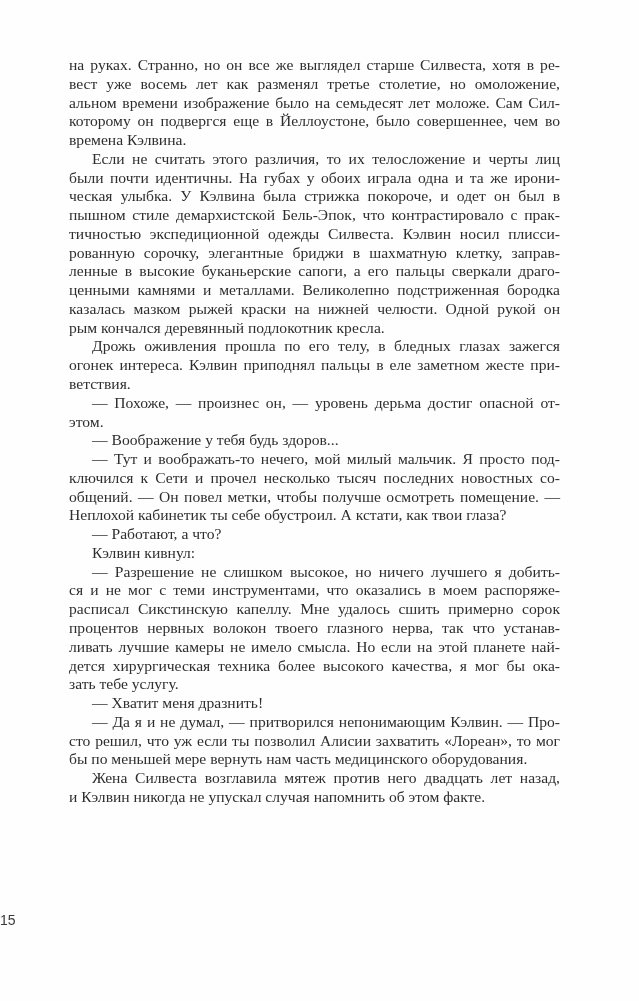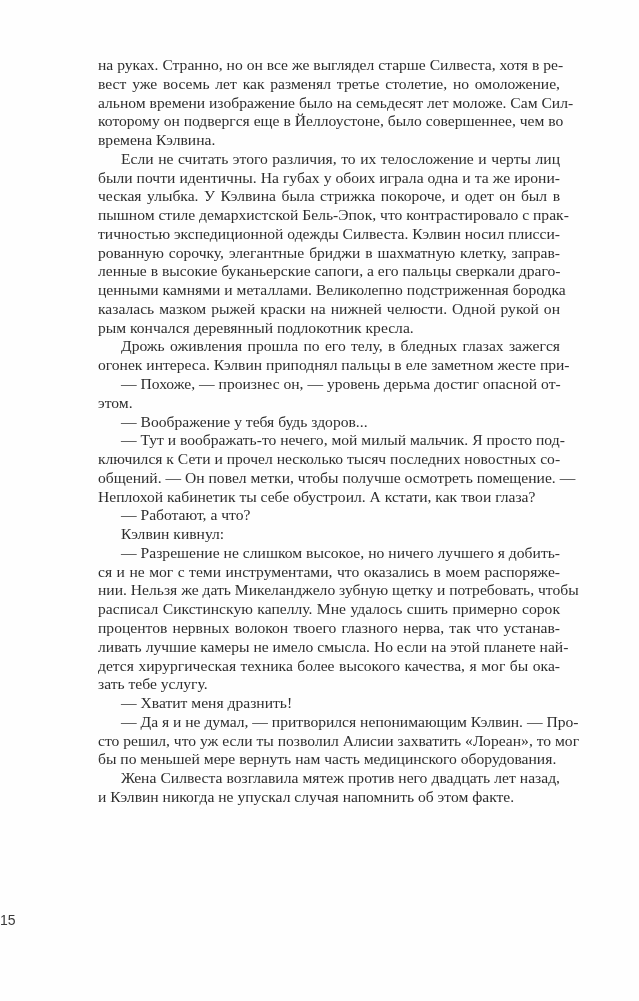--- a/index.html
+++ b/index.html
@@ -26,21 +26,20 @@
     text-align: justify;
     hyphens: manual;
   }
   .line {
     display: block;
     white-space: nowrap;
     text-align: justify;
     text-align-last: justify;
     height: 18.77px;
     overflow: visible;
-    margin-left: 29px;
   }
   .line.last {
     text-align-last: left;
   }
   .line.indent {
     padding-left: 23px;
   }
   .page-number {
     position: absolute;
     left: 0;
@@ -71,20 +70,21 @@
       <span class="line">тичностью экспедиционной одежды Силвеста. Кэлвин носил плисси-</span>
       <span class="line">рованную сорочку, элегантные бриджи в шахматную клетку, заправ-</span>
       <span class="line">ленные в высокие буканьерские сапоги, а его пальцы сверкали драго-</span>
       <span class="line">ценными камнями и металлами. Великолепно подстриженная бородка</span>
       <span class="line">казалась мазком рыжей краски на нижней челюсти. Одной рукой он</span>
       <span class="line last">рым кончался деревянный подлокотник кресла.</span>
     </div>
     <div class="paragraph">
       <span class="line indent">Дрожь оживления прошла по его телу, в бледных глазах зажегся</span>
       <span class="line">огонек интереса. Кэлвин приподнял пальцы в еле заметном жесте при-</span>
+      <span class="line last">ветствия.</span>
     </div>
     <div class="paragraph">
       <span class="line indent">— Похоже, — произнес он, — уровень дерьма достиг опасной от-</span>
       <span class="line last">этом.</span>
     </div>
     <div class="paragraph">
       <span class="line indent last">— Воображение у тебя будь здоров...</span>
     </div>
     <div class="paragraph">
       <span class="line indent">— Тут и воображать-то нечего, мой милый мальчик. Я просто под-</span>
@@ -94,21 +94,20 @@
     </div>
     <div class="paragraph">
       <span class="line indent last">— Работают, а что?</span>
     </div>
     <div class="paragraph">
       <span class="line indent last">Кэлвин кивнул:</span>
     </div>
     <div class="paragraph">
       <span class="line indent">— Разрешение не слишком высокое, но ничего лучшего я добить-</span>
       <span class="line">ся и не мог с теми инструментами, что оказались в моем распоряже-</span>
-      <span class="line">нии. Нельзя же дать Микеланджело зубную щетку и потребовать, чтобы</span>
       <span class="line">расписал Сикстинскую капеллу. Мне удалось сшить примерно сорок</span>
       <span class="line">процентов нервных волокон твоего глазного нерва, так что устанав-</span>
       <span class="line">ливать лучшие камеры не имело смысла. Но если на этой планете най-</span>
       <span class="line">дется хирургическая техника более высокого качества, я мог бы ока-</span>
       <span class="line last">зать тебе услугу.</span>
     </div>
     <div class="paragraph">
       <span class="line indent last">— Хватит меня дразнить!</span>
     </div>
     <div class="paragraph">

